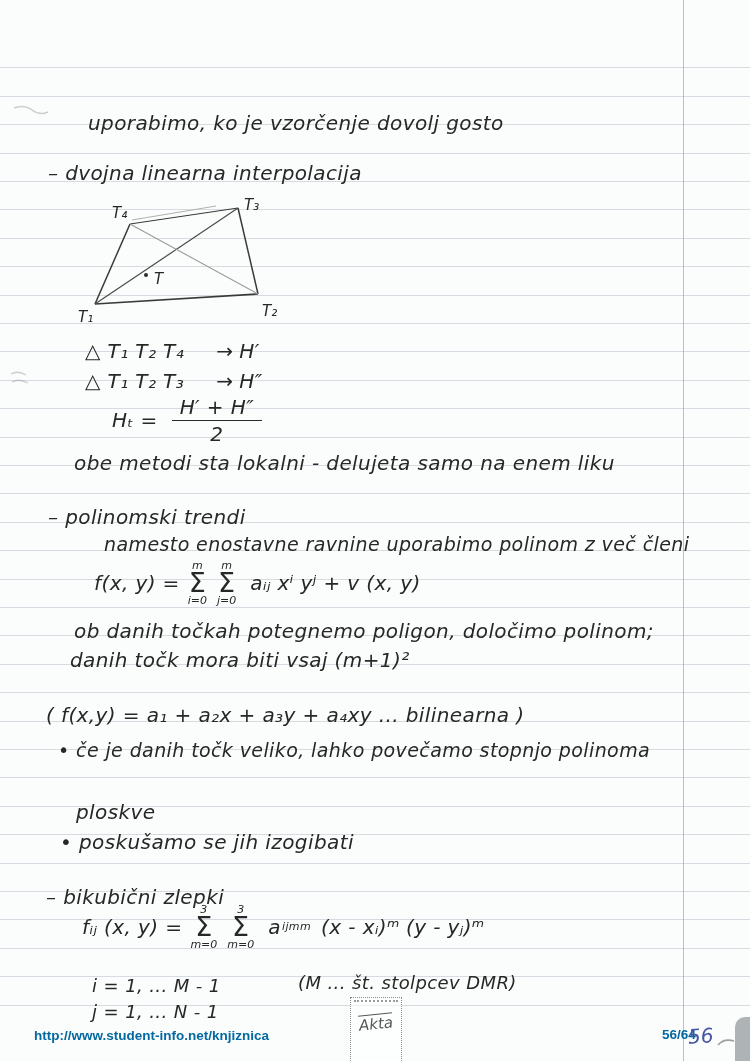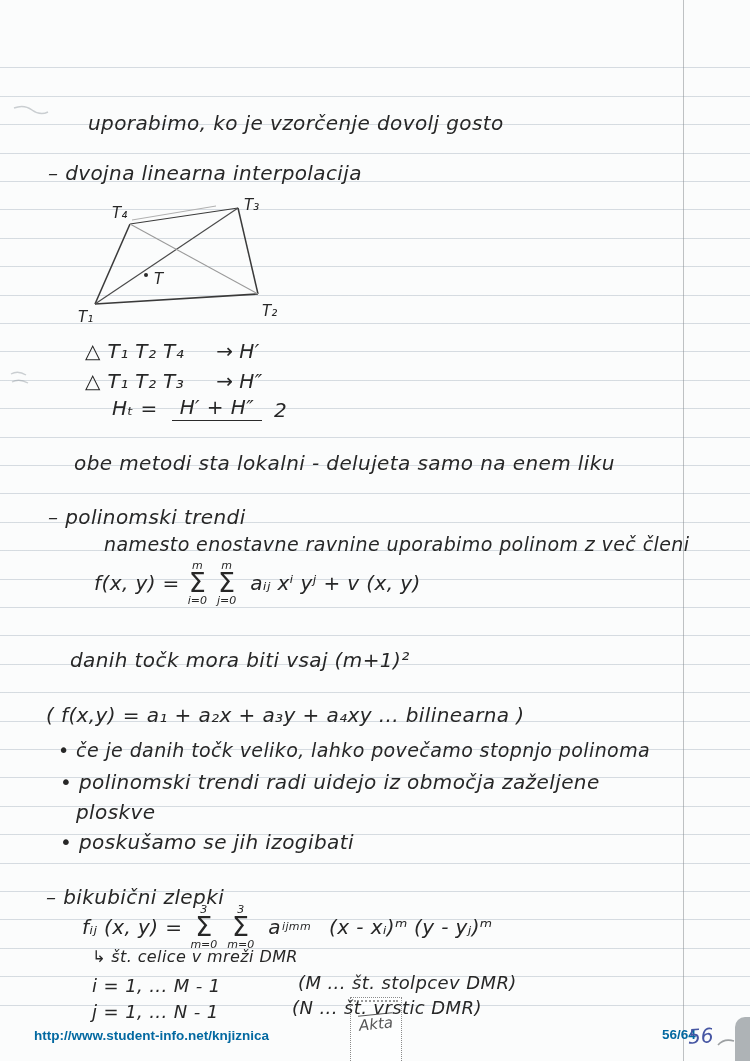--- a/index.html
+++ b/index.html
@@ -26,21 +26,21 @@
     position:absolute;color:#272727;font-style:italic;
     font-size:20px;letter-spacing:0.4px;white-space:nowrap;z-index:2;
     line-height:1.15;
   }
   .hw.small{font-size:16px;}
   .hw.mid{font-size:18px;}
   .formula{display:flex;align-items:center;gap:6px;}
   .sigstack{display:inline-flex;flex-direction:column;align-items:center;line-height:1;margin:0 2px;}
   .sigstack .slim{font-size:11px;letter-spacing:0;}
   .sigstack .sig{font-size:27px;font-style:normal;line-height:0.9;}
-  .frac{display:inline-flex;flex-direction:row;align-items:center;line-height:1.1;margin-left:8px;gap:12px;}
+  .frac{display:inline-flex;flex-direction:column;align-items:center;line-height:1.1;margin-left:8px;}
   .frac .fnum{border-bottom:1.6px solid #2a2a2a;padding:0 8px 2px;}
   .frac .fden{padding-top:2px;}
   .coef{display:inline-flex;align-items:center;line-height:1;}
   .ss{display:inline-flex;flex-direction:row;font-size:11px;line-height:1.05;margin-left:1px;}
   
   .diagram{position:absolute;left:66px;top:194px;z-index:2;}
   .diagram text{font-family:"DejaVu Sans",sans-serif;font-style:italic;fill:#272727;font-size:15px;}
   
   .print{
     position:absolute;font-family:"Liberation Sans",sans-serif;
@@ -130,24 +130,24 @@
       <span class="slim">i=0</span>
     </span>
     <span class="sigstack">
       <span class="slim">m</span>
       <span class="sig">Σ</span>
       <span class="slim">j=0</span>
     </span>
     <span style="margin-left:6px;">aᵢⱼ xⁱ yʲ + v (x, y)</span>
   </div>
 
+  <div class="hw" style="left:74px;top:620px;">ob danih točkah potegnemo poligon, določimo polinom;</div>
   <div class="hw" style="left:70px;top:649px;">danih točk mora biti vsaj (m+1)²</div>
   <div class="hw" style="left:58px;top:740px;font-size:19px;">• če je danih točk veliko, lahko povečamo stopnjo polinoma</div>
   <div class="hw" style="left:46px;top:704px;">( f(x,y) = a₁ + a₂x + a₃y + a₄xy ... bilinearna )</div>
-  <div class="hw" style="left:60px;top:771px;">• polinomski trendi radi uidejo iz območja zaželjene</div>
   <div class="hw" style="left:76px;top:801px;">ploskve</div>
   <div class="hw" style="left:60px;top:831px;">• poskušamo se jih izogibati</div>
   <div class="hw" style="left:46px;top:886px;">– bikubični zlepki</div>
 
   <div class="hw formula" style="left:82px;top:904px;">
     <span>fᵢⱼ (x, y) =</span>
     <span class="sigstack">
       <span class="slim">3</span>
       <span class="sig">Σ</span>
       <span class="slim">m=0</span>
@@ -157,29 +157,27 @@
       <span class="sig">Σ</span>
       <span class="slim">m=0</span>
     </span>
     <span class="coef" style="margin-left:6px;">
       <span>a</span>
       <span class="ss">
         <span>ij</span>
         <span>mm</span>
       </span>
     </span>
-    <span style="margin-left:12px;">(x - xᵢ)ᵐ</span>
+    <span style="margin-left:4px;">(x - xᵢ)ᵐ</span>
     <span>(y - yⱼ)ᵐ</span>
   </div>
 
-  <div class="hw small" style="left:92px;top:948px;">↳ št. celice v mreži DMR</div>
   <div class="hw mid" style="left:92px;top:976px;">i = 1, ... M - 1</div>
   <div class="hw mid" style="left:298px;top:973px;">(M ... št. stolpcev DMR)</div>
   <div class="hw mid" style="left:92px;top:1002px;">j = 1, ... N - 1</div>
-  <div class="hw mid" style="left:292px;top:998px;">(N ... št. vrstic DMR)</div>
 
   <div class="print" style="left:34px;top:1008px;">http://www.student-info.net/knjiznica</div>
   <div class="print" style="left:662px;top:1007px;">56/64</div>
 
   <div class="stamp">
     <div class="tinyrow"></div>
     <span class="akta">Akta</span>
   </div>
 
   <div class="blue-num">56</div>

